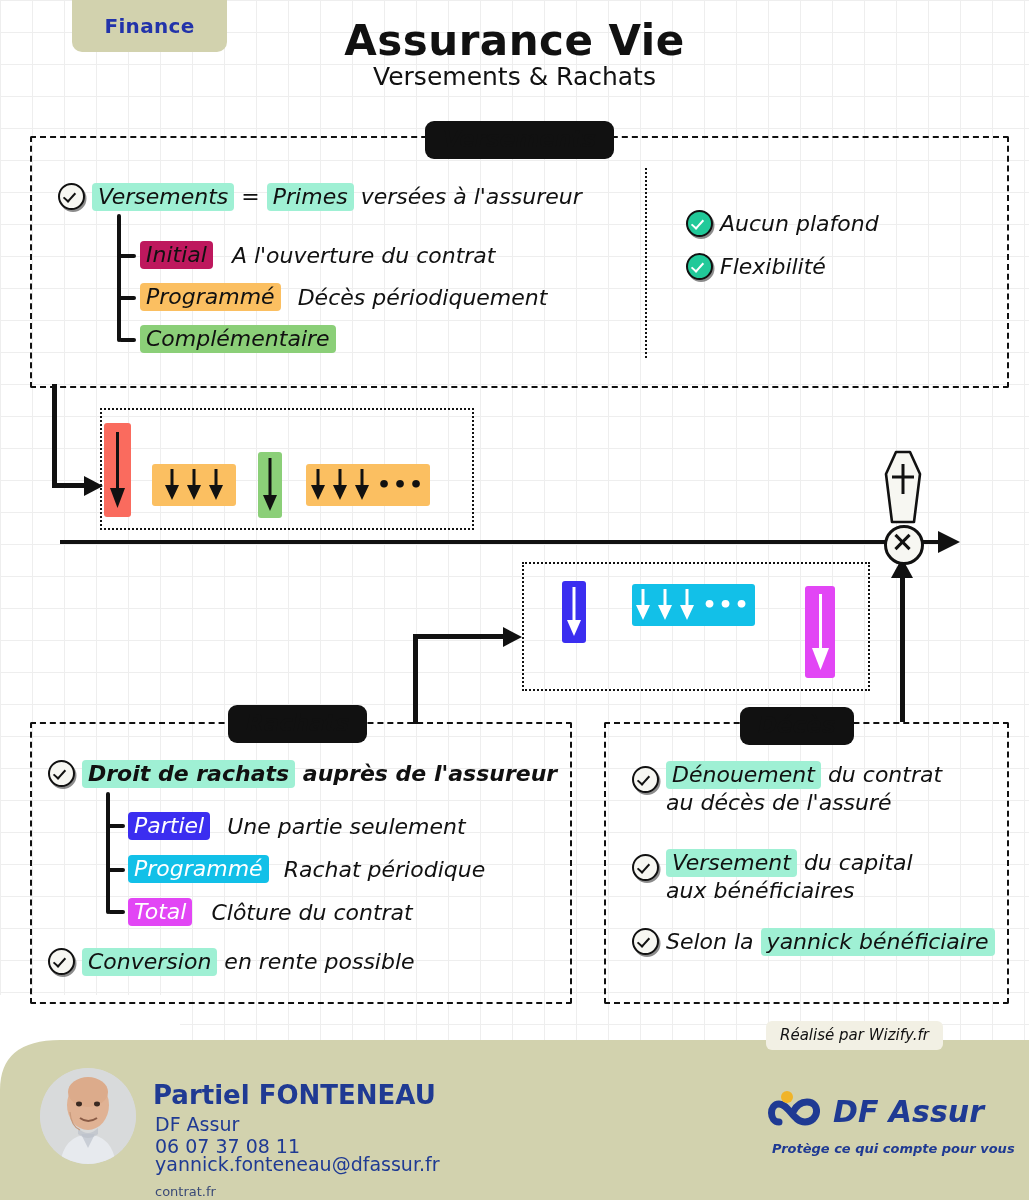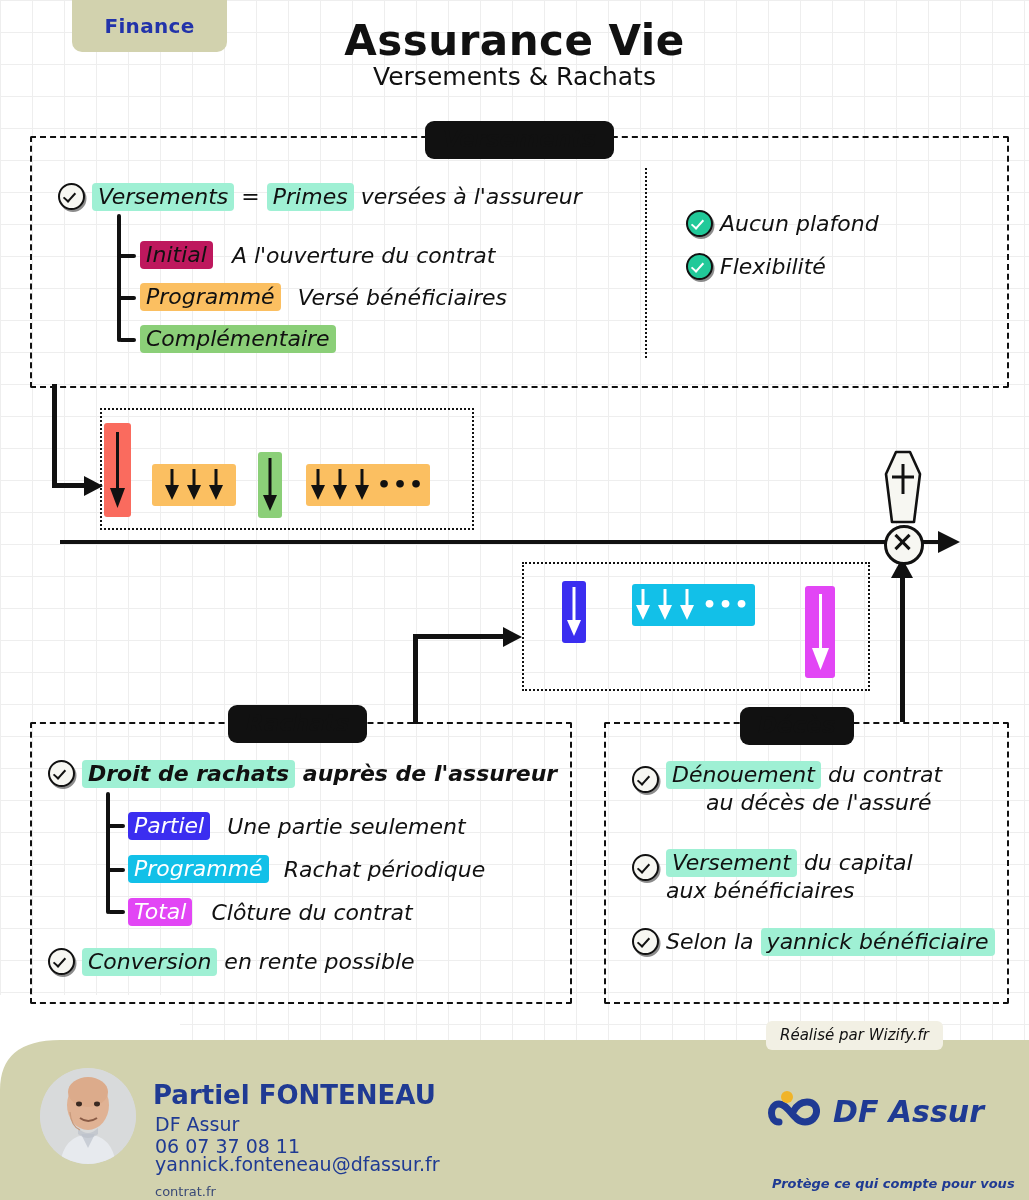--- a/index.html
+++ b/index.html
@@ -136,21 +136,21 @@
   .avatar{
     position:absolute;left:40px;top:1068px;width:96px;height:96px;border-radius:50%;
     background:#d8dadb;overflow:hidden;z-index:12;
   }
   .f-name{position:absolute;left:153px;top:1080px;font-size:26px;font-weight:bold;color:#1f3a93;z-index:12;}
   .f-company{position:absolute;left:155px;top:1113px;font-size:19px;color:#1f3a93;z-index:12;}
   .f-phone{position:absolute;left:155px;top:1135px;font-size:19px;color:#1f3a93;z-index:12;}
   .f-mail{position:absolute;left:155px;top:1153px;font-size:19px;color:#1f3a93;z-index:12;}
   .f-site{position:absolute;left:155px;top:1184px;font-size:13px;color:#3a4a77;z-index:12;}
   .logo-text{position:absolute;left:833px;top:1094px;font-size:30px;font-weight:bold;font-style:italic;color:#1f3a93;z-index:12;}
-  .logo-tag{position:absolute;left:772px;top:1176px;font-size:13px;font-style:italic;font-weight:bold;color:#1f3a93;z-index:12;}
+  .logo-tag{position:absolute;left:772px;top:1141px;font-size:13px;font-style:italic;font-weight:bold;color:#1f3a93;z-index:12;}
   .logo-mark{position:absolute;left:765px;top:1088px;width:66px;height:44px;z-index:12;}
 </style>
 </head>
 <body>
 
 <div class="grid"></div>
 
 <div class="finance-badge">Finance</div>
 <div class="main-title">Assurance Vie</div>
 <div class="sub-title">Versements &amp; Rachats</div>
@@ -173,21 +173,21 @@
   <div class="hline" style="left:2px;top:82px;"></div>
   <div class="hline" style="left:2px;top:124px;"></div>
 </div>
 
 <div class="row" style="left:140px;top:241px;">
   <span class="hand txt hl hl-red">Initial</span>
   <span class="hand txt" style="margin-left:12px;">A l'ouverture du contrat</span>
 </div>
 <div class="row" style="left:140px;top:283px;">
   <span class="hand txt hl hl-orange">Programmé</span>
-  <span class="hand txt" style="margin-left:10px;">Versé bénéficiaires</span>
+  <span class="hand txt" style="margin-left:10px;">Décès périodiquement</span>
 </div>
 <div class="row" style="left:140px;top:325px;">
   <span class="hand txt hl hl-green">Complémentaire</span>
 </div>
 
 <div class="row" style="left:686px;top:210px;">
   <span class="chk chk-teal"></span>
   <span class="hand txt">Aucun plafond</span>
 </div>
 <div class="row" style="left:686px;top:253px;">
@@ -331,21 +331,21 @@
 </div>
 
 <div class="panel panel-deces"></div>
 <div class="panel-title pt-deces hand">Décès</div>
 
 <div class="row" style="left:632px;top:762px;align-items:flex-start;">
   <span class="chk" style="margin-top:4px;"></span>
   <span>
     <div class="hand txt"><span class="hl hl-teal">Dénouement</span>
     <span>du contrat</span></div>
-    <div class="hand txt" style="margin-top:3px;margin-left:40px;">au décès de l'assuré</div>
+    <div class="hand txt" style="margin-top:3px;">au décès de l'assuré</div>
   </span>
 </div>
 
 <div class="row" style="left:632px;top:850px;align-items:flex-start;">
   <span class="chk" style="margin-top:4px;"></span>
   <span>
     <div class="hand txt"><span class="hl hl-teal">Versement</span>
     <span>du capital</span></div>
     <div class="hand txt" style="margin-top:3px;">aux bénéficiaires</div>
   </span>

